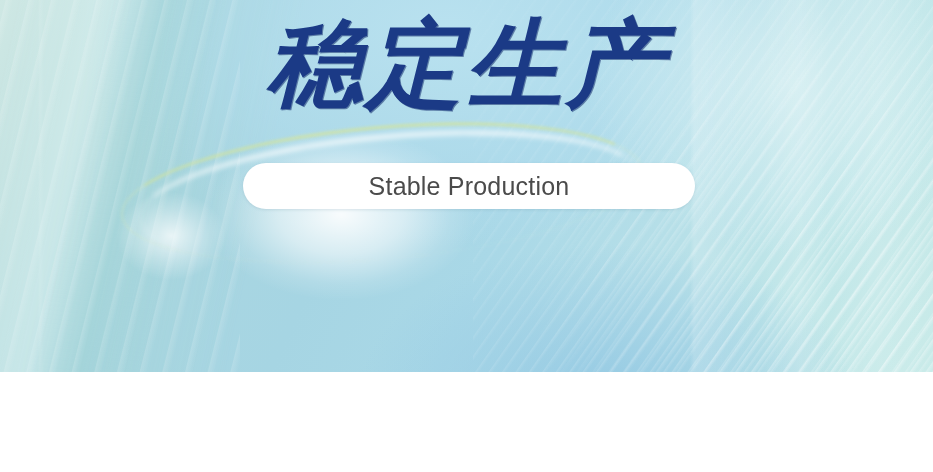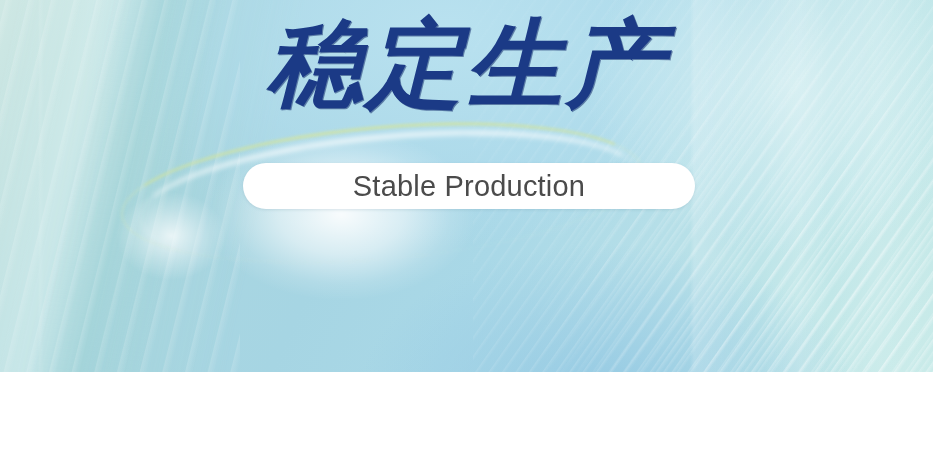--- a/index.html
+++ b/index.html
@@ -212,21 +212,21 @@
     height: 46px;
     background: #ffffff;
     border-radius: 23px;
     box-shadow: 0 1px 3px rgba(90,130,150,0.18);
     display: flex;
     align-items: center;
     justify-content: center;
   }
   .pill-text {
     font-family: "Liberation Sans", "DejaVu Sans", sans-serif;
-    font-size: 29px;
+    font-size: 25px;
     font-weight: 400;
     color: #4b4b4b;
     letter-spacing: 0.2px;
     line-height: 1;
     white-space: nowrap;
   }
 
   .card {
     position: absolute;
     left: 38px;

